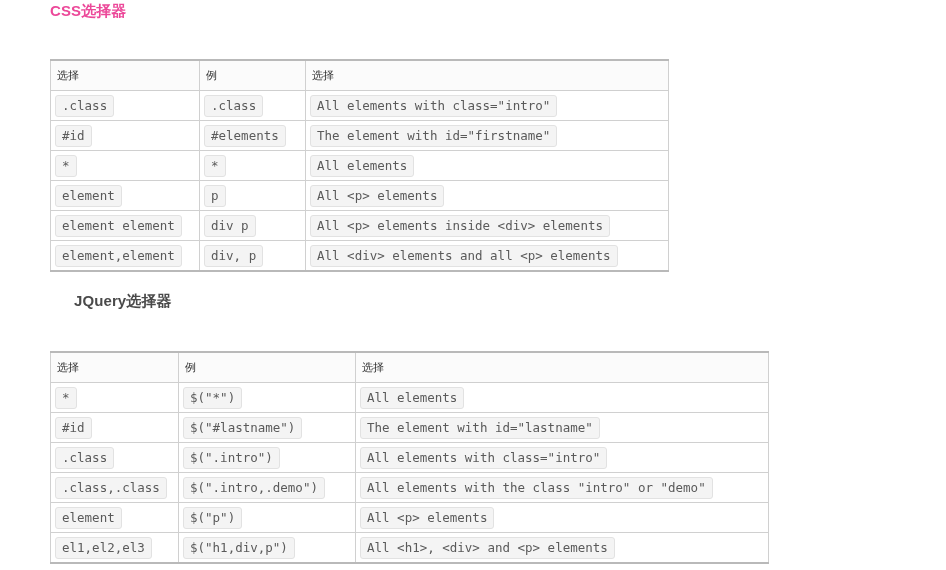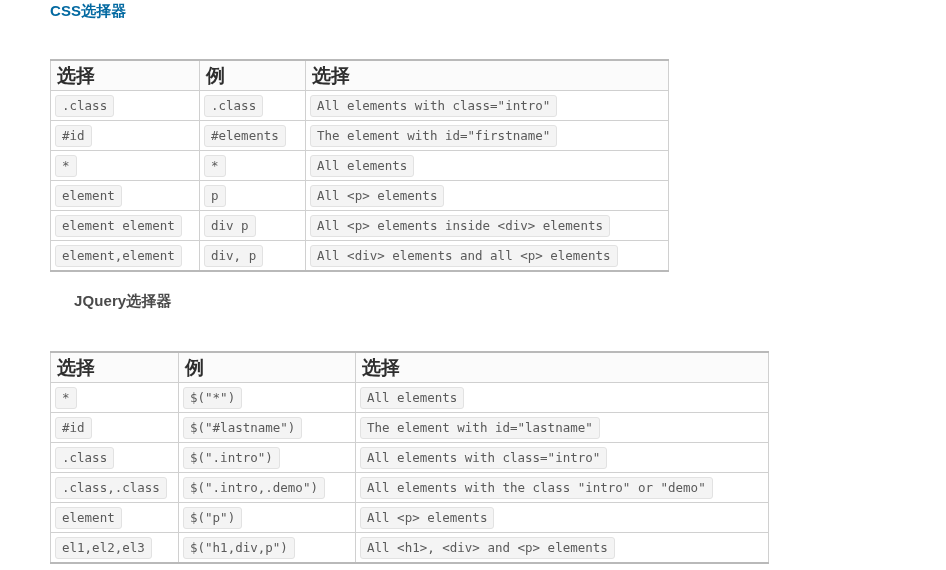--- a/index.html
+++ b/index.html
@@ -20,21 +20,21 @@
     position: relative;
     width: 946px;
     height: 570px;
   }
 
   .section-heading {
     position: absolute;
     left: 50px;
     font-size: 15px;
     font-weight: bold;
-    color: #0369a1;
+    color: #ec4899;
     letter-spacing: 0.1px;
     white-space: nowrap;
     line-height: 20px;
   }
   #css-heading { top: 1px; }
   #jquery-heading { top: 291px; font-weight: 600; color: #4a4a4a; margin-left: 24px; }
 
   table.sel-table {
     position: absolute;
     border-collapse: collapse;
@@ -47,22 +47,22 @@
     border: 1px solid #d0d0d0;
     padding: 0;
     vertical-align: middle;
     text-align: left;
   }
 
   table.sel-table thead th {
     background: #fbfbfb;
     border-top: 2px solid #b9b9b9;
     border-bottom: 1px solid #cfcfcf;
-    font-size: 19px;
-    font-weight: bold;
+    font-size: 11px;
+    font-weight: normal;
     color: #2e2e2e;
     height: 29px;
     padding-left: 6px;
     font-family: "Liberation Sans", sans-serif;
   }
 
   table.sel-table tbody td {
     height: 29px;
     padding-left: 4px;
     padding-right: 4px;

